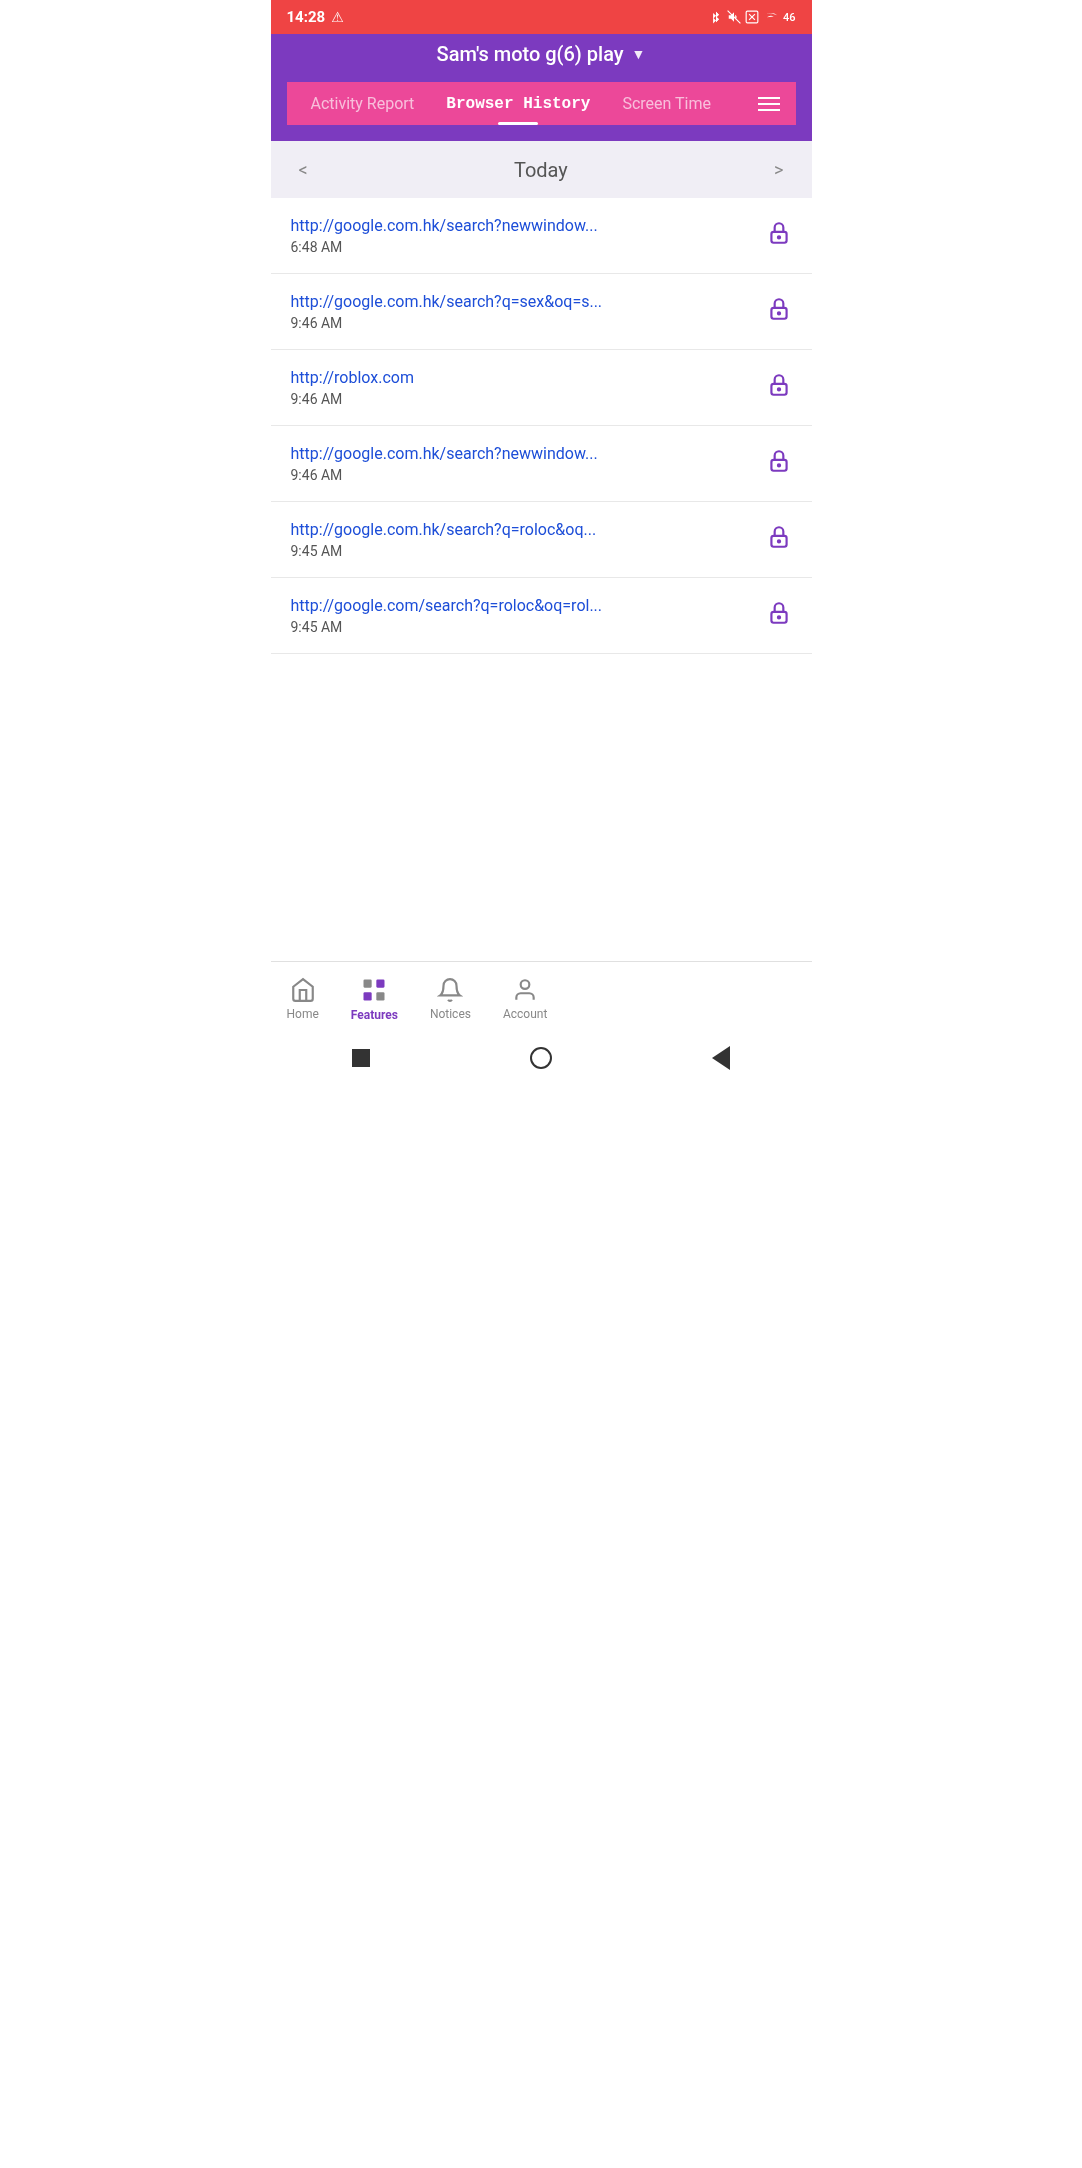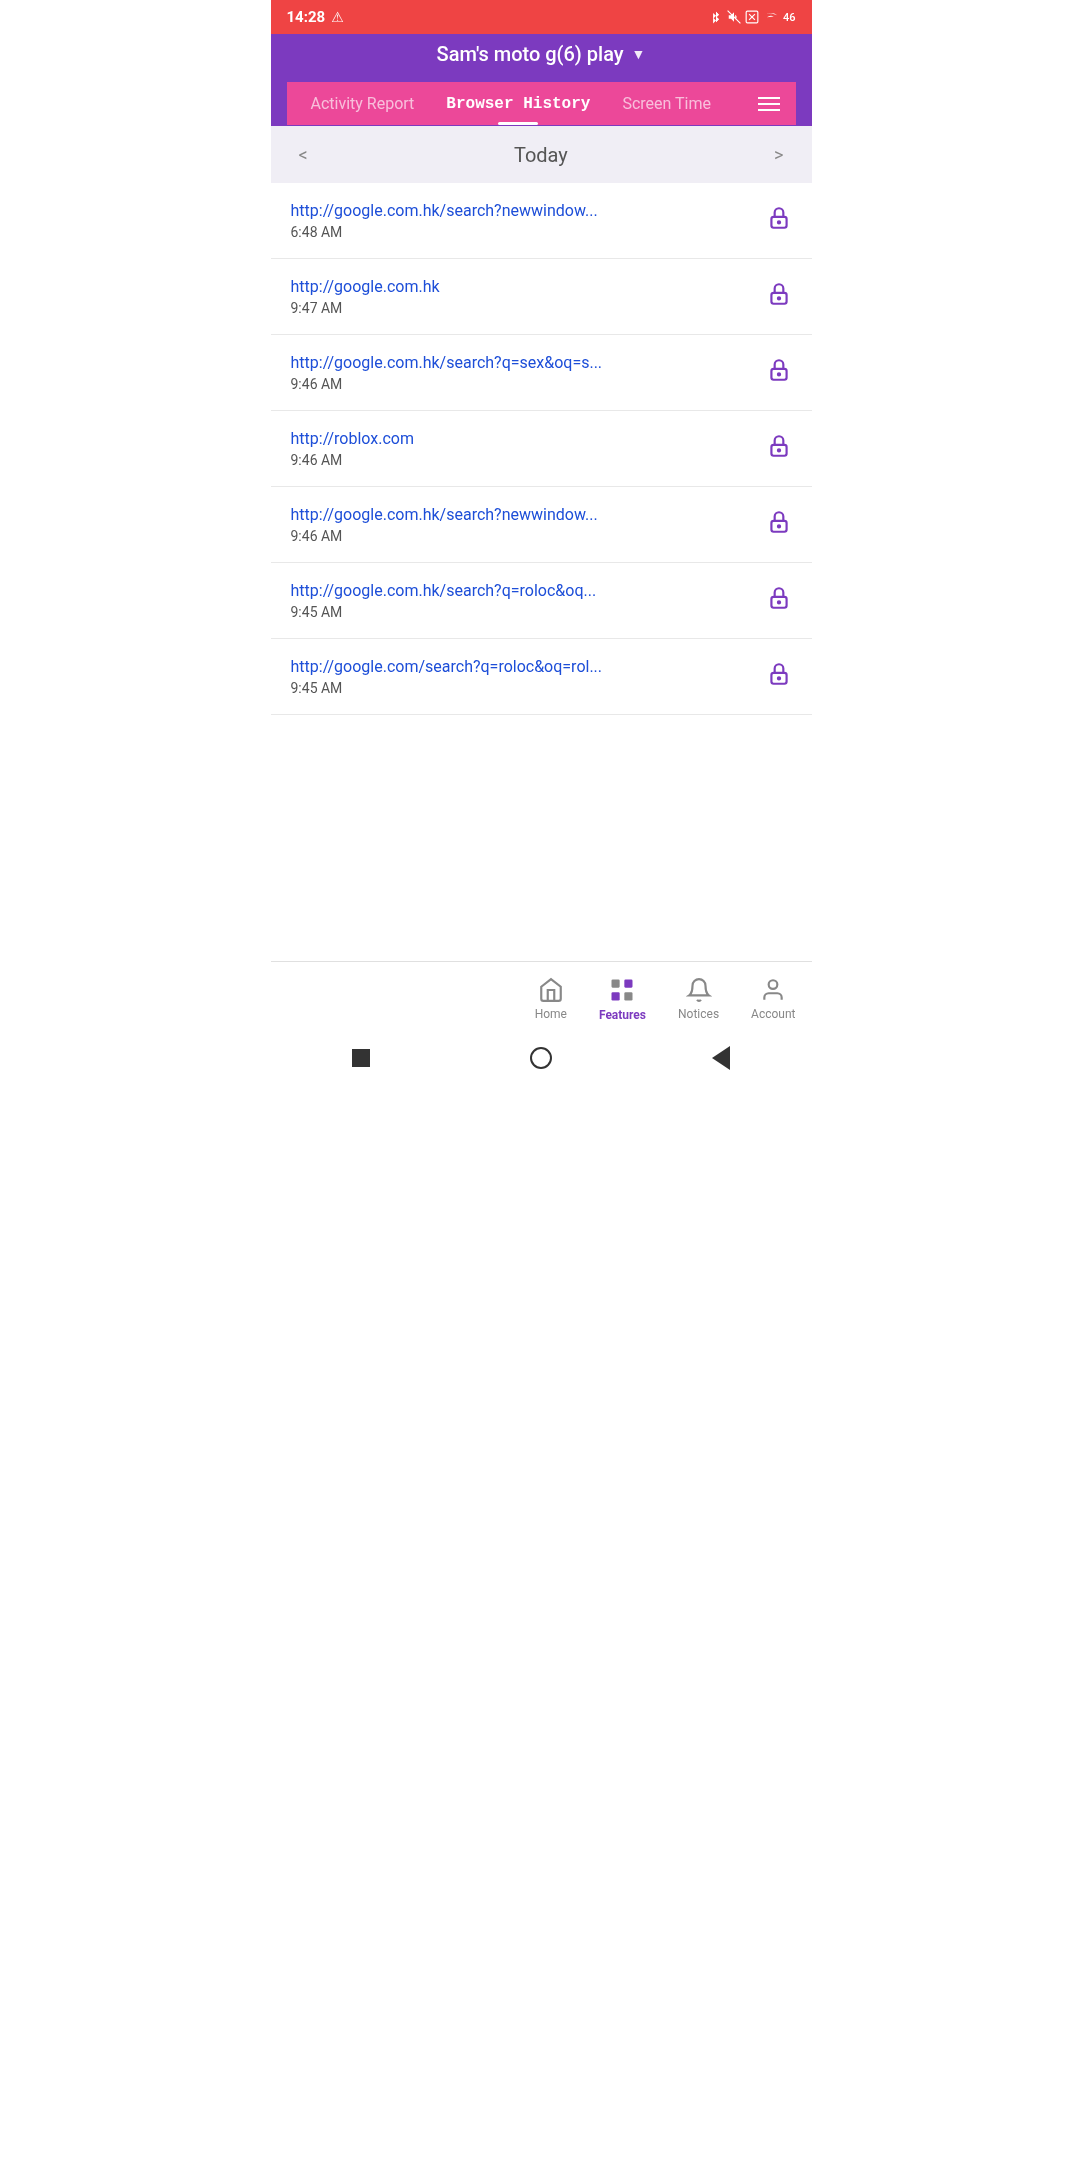--- a/index.html
+++ b/index.html
@@ -27,21 +27,21 @@
     }
     .status-left { display: flex; align-items: center; gap: 6px; }
     .status-right { display: flex; align-items: center; gap: 4px; font-size: 12px; }
     .status-time { font-weight: bold; font-size: 15px; }
 
     
     .header {
       background: #7c3abf;
       color: #fff;
       text-align: right;
-      padding: 8px 16px 1px;
+      padding: 8px 16px 16px;
     }
     .device-name {
       font-size: 20px;
       font-weight: 500;
       margin-bottom: 16px;
       display: flex;
       align-items: center;
       justify-content: center;
       gap: 8px;
     }
@@ -145,21 +145,21 @@
       width: 26px;
       height: 28px;
     }
 
     
     .bottom-nav {
       background: #fff;
       border-top: 1px solid #e0e0e0;
       display: flex;
       align-items: center;
-      justify-content: flex-end;
+      justify-content: flex-start;
       padding: 10px 0 6px;
     }
     .bottom-nav-item {
       display: flex;
       flex-direction: column;
       align-items: center;
       gap: 4px;
       cursor: pointer;
       color: #888;
       font-size: 12px;
@@ -269,33 +269,20 @@
     </div>
     <div class="lock-icon">
       <svg class="lock-svg" viewBox="0 0 24 24" fill="none" stroke="#7c3abf" stroke-width="2">
         <rect x="5" y="11" width="14" height="10" rx="2" ry="2"></rect>
         <path d="M8 11V7a4 4 0 0 1 8 0v4"></path>
         <circle cx="12" cy="16" r="1" fill="#7c3abf"></circle>
       </svg>
     </div>
   </div>
 
-  <div class="history-item">
-    <div class="history-item-content">
-      <div class="history-url">http://google.com.hk</div>
-      <div class="history-time">9:47 AM</div>
-    </div>
-    <div class="lock-icon">
-      <svg class="lock-svg" viewBox="0 0 24 24" fill="none" stroke="#7c3abf" stroke-width="2">
-        <rect x="5" y="11" width="14" height="10" rx="2" ry="2"></rect>
-        <path d="M8 11V7a4 4 0 0 1 8 0v4"></path>
-        <circle cx="12" cy="16" r="1" fill="#7c3abf"></circle>
-      </svg>
-    </div>
-  </div>
 
   <div class="history-item">
     <div class="history-item-content">
       <div class="history-url">http://google.com.hk/search?q=sex&amp;oq=s...</div>
       <div class="history-time">9:46 AM</div>
     </div>
     <div class="lock-icon">
       <svg class="lock-svg" viewBox="0 0 24 24" fill="none" stroke="#7c3abf" stroke-width="2">
         <rect x="5" y="11" width="14" height="10" rx="2" ry="2"></rect>
         <path d="M8 11V7a4 4 0 0 1 8 0v4"></path>

